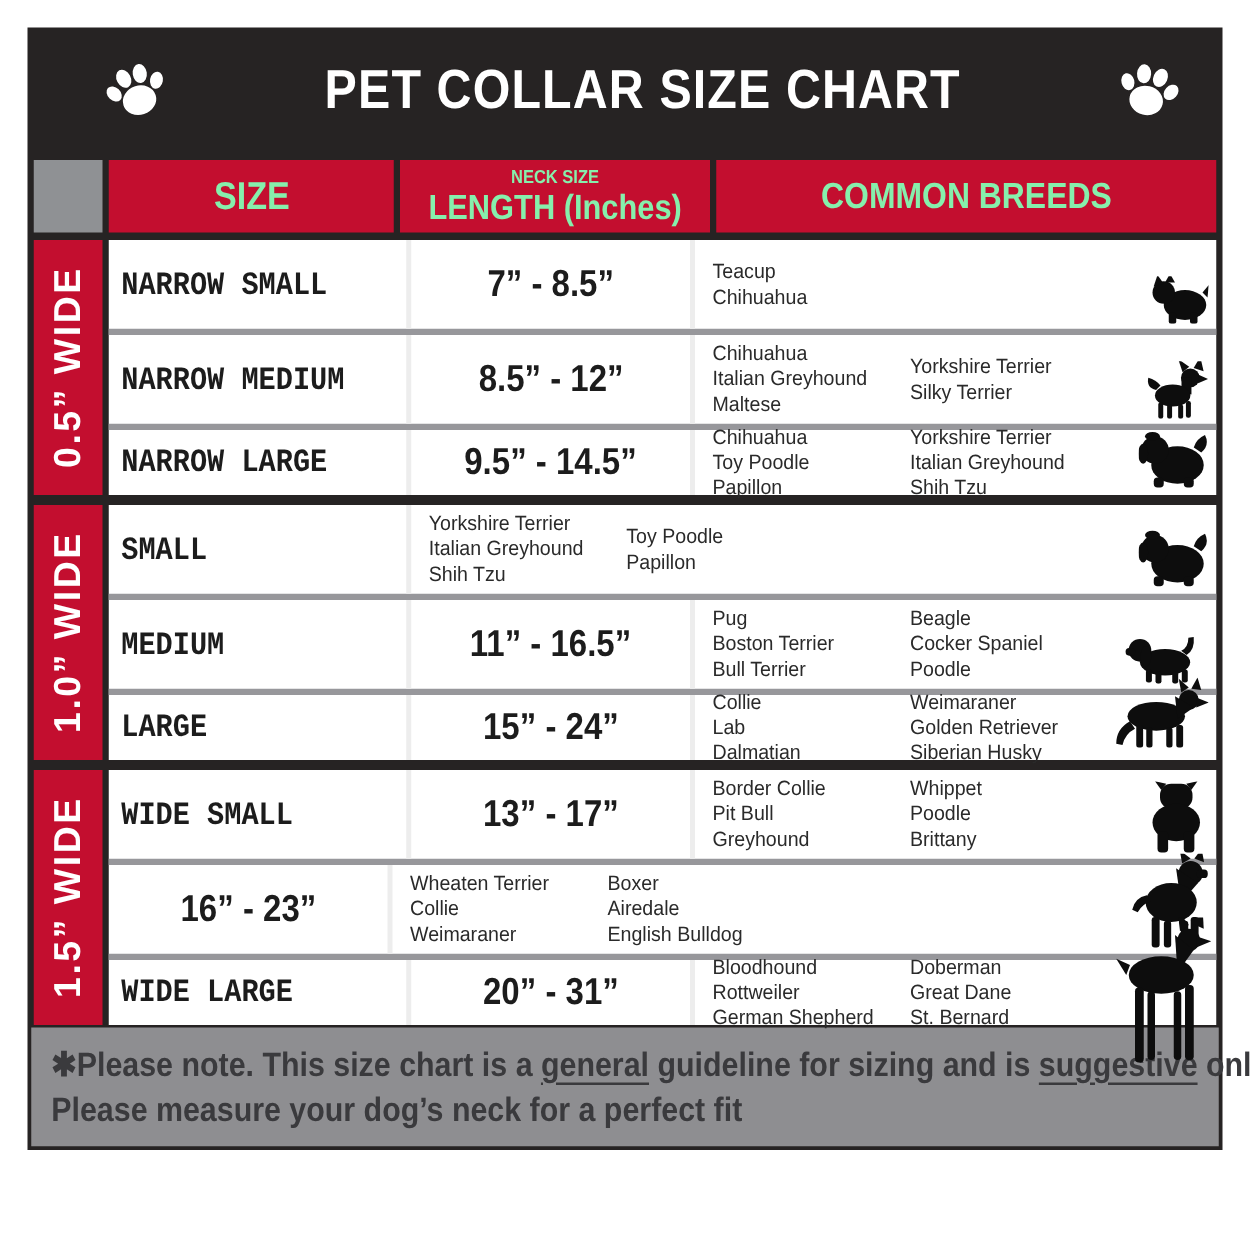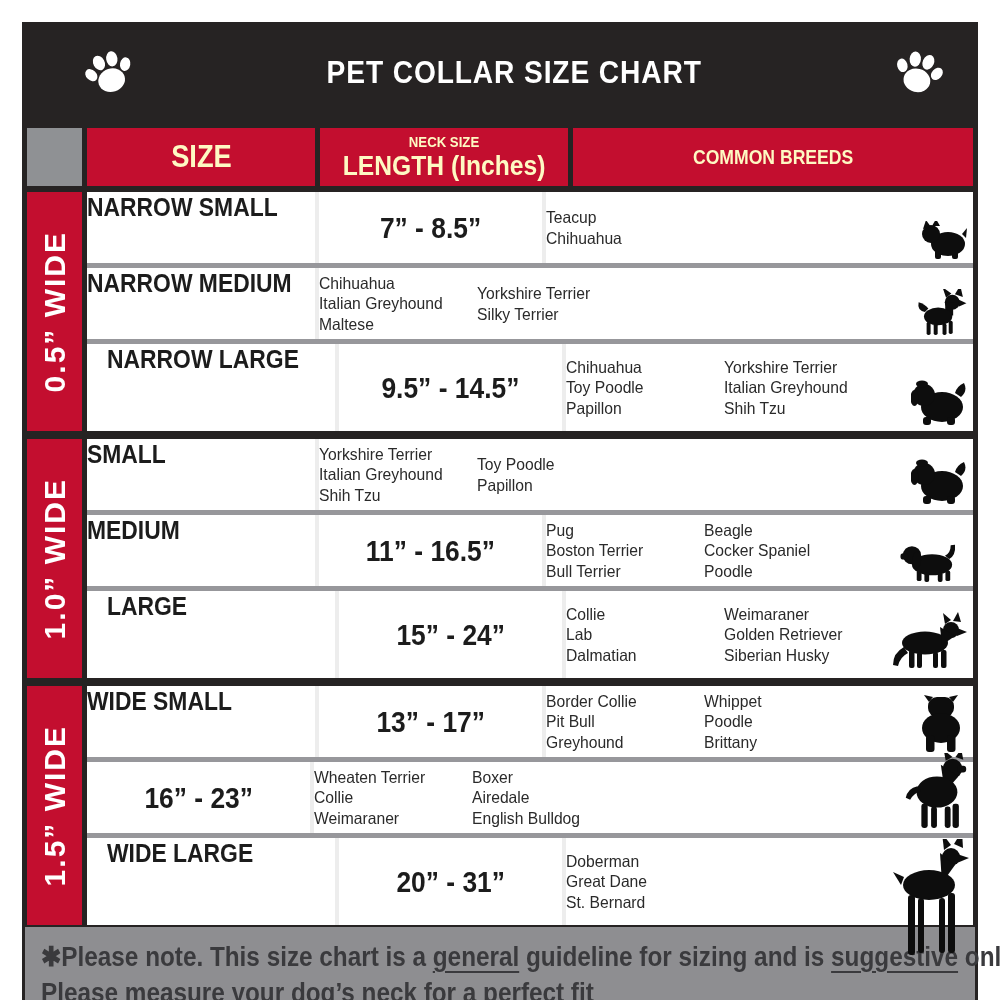--- a/index.html
+++ b/index.html
@@ -8,46 +8,46 @@
   .panel{width:956px;background:#262323;padding-bottom:3px;box-sizing:border-box;}
 
   
   .title-bar{height:100px;display:flex;align-items:center;}
   .paw{color:#ffffff;flex:0 0 auto;}
   .paw svg{width:54px;height:50px;display:block;}
   .paw.left{margin-left:60px;}
   .paw.left svg{transform:rotate(-18deg);}
   .paw.right{margin-right:32px;}
   .paw.right svg{transform:rotate(14deg);}
-  .title{flex:1;text-align:center;color:#ffffff;font-size:32px;font-weight:700;margin:0;letter-spacing:1px;}
+  .title{flex:1;text-align:center;color:#ffffff;font-size:44px;font-weight:700;margin:0;letter-spacing:1px;}
   .cond{display:inline-block;transform:scaleX(.88);transform-origin:center center;white-space:nowrap;}
 
   
   .header-row{margin:6px 5px 0 5px;display:flex;gap:5px;height:58px;}
   .corner-cell{width:55px;background:#8f9194;}
-  .hcell{background:#c30e2f;color:#fef9c3;display:flex;align-items:center;justify-content:center;font-weight:700;}
+  .hcell{background:#c30e2f;color:#86efac;display:flex;align-items:center;justify-content:center;font-weight:700;}
   .size-h{width:228px;font-size:31px;}
   .neck-h{width:248px;flex-direction:column;line-height:1;}
   .neck-h .small{font-size:15px;margin-bottom:3px;}
   .neck-h .big{font-size:28px;}
-  .breeds-h{flex:1;font-size:20px;}
+  .breeds-h{flex:1;font-size:29px;}
 
   
   .group{margin:8px 5px 0 5px;display:flex;gap:5px;}
   .group.first{margin-top:6px;}
   .width-bar{width:55px;background:#c30e2f;display:flex;align-items:center;justify-content:center;}
   .vert{writing-mode:vertical-rl;transform:rotate(180deg);color:#ffffff;font-weight:700;font-size:30px;letter-spacing:2px;white-space:nowrap;}
   .rows{flex:1;background:#ffffff;display:flex;flex-direction:column;}
   .row{display:flex;height:76px;border-bottom:5px solid #97979b;box-sizing:border-box;}
-  .row:last-child{height:87px;border-bottom:none;margin-left:20px;}
-  .size-cell{width:228px;border-right:4px solid #ededed;display:flex;box-sizing:content-box;}
+  .row:last-child{height:52px;border-bottom:none;}
+  .size-cell{width:228px;border-right:4px solid #ededed;display:flex;align-items:center;padding-left:10px;box-sizing:content-box;font-family:Liberation Mono, monospace;}
   .size-cell .lbl{font-size:26px;font-weight:700;color:#1c1c1c;transform-origin:left center;}
   .length-cell{width:223px;border-right:4px solid #ededed;display:flex;align-items:center;justify-content:center;}
   .length-cell .lbl{font-size:30px;font-weight:700;color:#1c1c1c;}
-  .breeds-cell{flex:1;position:relative;display:flex;align-items:center;padding-left:0;}
+  .breeds-cell{flex:1;position:relative;display:flex;align-items:center;padding-left:14px;}
   .bcol{display:flex;flex-direction:column;}
   .bcol.c1{width:158px;}
   .bcol.c2{flex:1;padding-right:96px;}
   .breed-line{font-size:16.5px;line-height:1.22;color:#2a2a2a;transform:scaleX(.95);transform-origin:left center;white-space:nowrap;}
 
   
   .dog{position:absolute;right:6px;bottom:4px;color:#0d0d0d;z-index:3;line-height:0;}
   .dog svg{display:block;}
   .dog[data-name="yorkshire-terrier-icon"] svg{height:38px;width:46px;}
   .dog[data-name="chihuahua-icon"] svg{height:46px;width:56px;}
@@ -134,20 +134,23 @@
                   <rect x="31" y="29" width="6" height="9" rx="2"></rect>
                   <polygon points="41,13 46,7 45,17"></polygon>
                 </svg>
               </span>
           </div>
         </div>
         <div class="row" data-name="table-row-narrow-medium">
           <div class="cell size-cell" data-name="size-cell">
               <span class="lbl cond" style="transform-origin:left center" data-name="size-label">NARROW MEDIUM</span>
             </div>
+          <div class="cell length-cell" data-name="length-cell">
+              <span class="lbl cond" data-name="length-value">8.5” - 12”</span>
+            </div>
           <div class="cell breeds-cell" data-name="breeds-cell">
             <div class="bcol c1" data-name="breeds-column-1">
                 <div class="breed-line" data-name="breed-name">Chihuahua</div>
                 <div class="breed-line" data-name="breed-name">Italian Greyhound</div>
                 <div class="breed-line" data-name="breed-name">Maltese</div>
               </div>
             <div class="bcol c2" data-name="breeds-column-2">
                 <div class="breed-line" data-name="breed-name">Yorkshire Terrier</div>
                 <div class="breed-line" data-name="breed-name">Silky Terrier</div>
               </div>
@@ -373,20 +376,25 @@
           </div>
         </div>
         <div class="row" data-name="table-row-wide-large">
           <div class="cell size-cell" data-name="size-cell">
               <span class="lbl cond" style="transform-origin:left center" data-name="size-label">WIDE LARGE</span>
             </div>
           <div class="cell length-cell" data-name="length-cell">
               <span class="lbl cond" data-name="length-value">20” - 31”</span>
             </div>
           <div class="cell breeds-cell" data-name="breeds-cell">
+            <div class="bcol c1" data-name="breeds-column-1">
+                <div class="breed-line" data-name="breed-name">Bloodhound</div>
+                <div class="breed-line" data-name="breed-name">Rottweiler</div>
+                <div class="breed-line" data-name="breed-name">German Shepherd</div>
+              </div>
             <div class="bcol c2" data-name="breeds-column-2">
                 <div class="breed-line" data-name="breed-name">Doberman</div>
                 <div class="breed-line" data-name="breed-name">Great Dane</div>
                 <div class="breed-line" data-name="breed-name">St. Bernard</div>
               </div>
             <span class="dog overflow-down" data-name="doberman-icon">
                 <svg viewBox="0 0 84 120" fill="currentColor">
                   <circle cx="66" cy="18" r="9"></circle>
                   <polygon points="59,11 57,-6 66,6"></polygon>
                   <polygon points="69,5 77,-8 78,9"></polygon>

